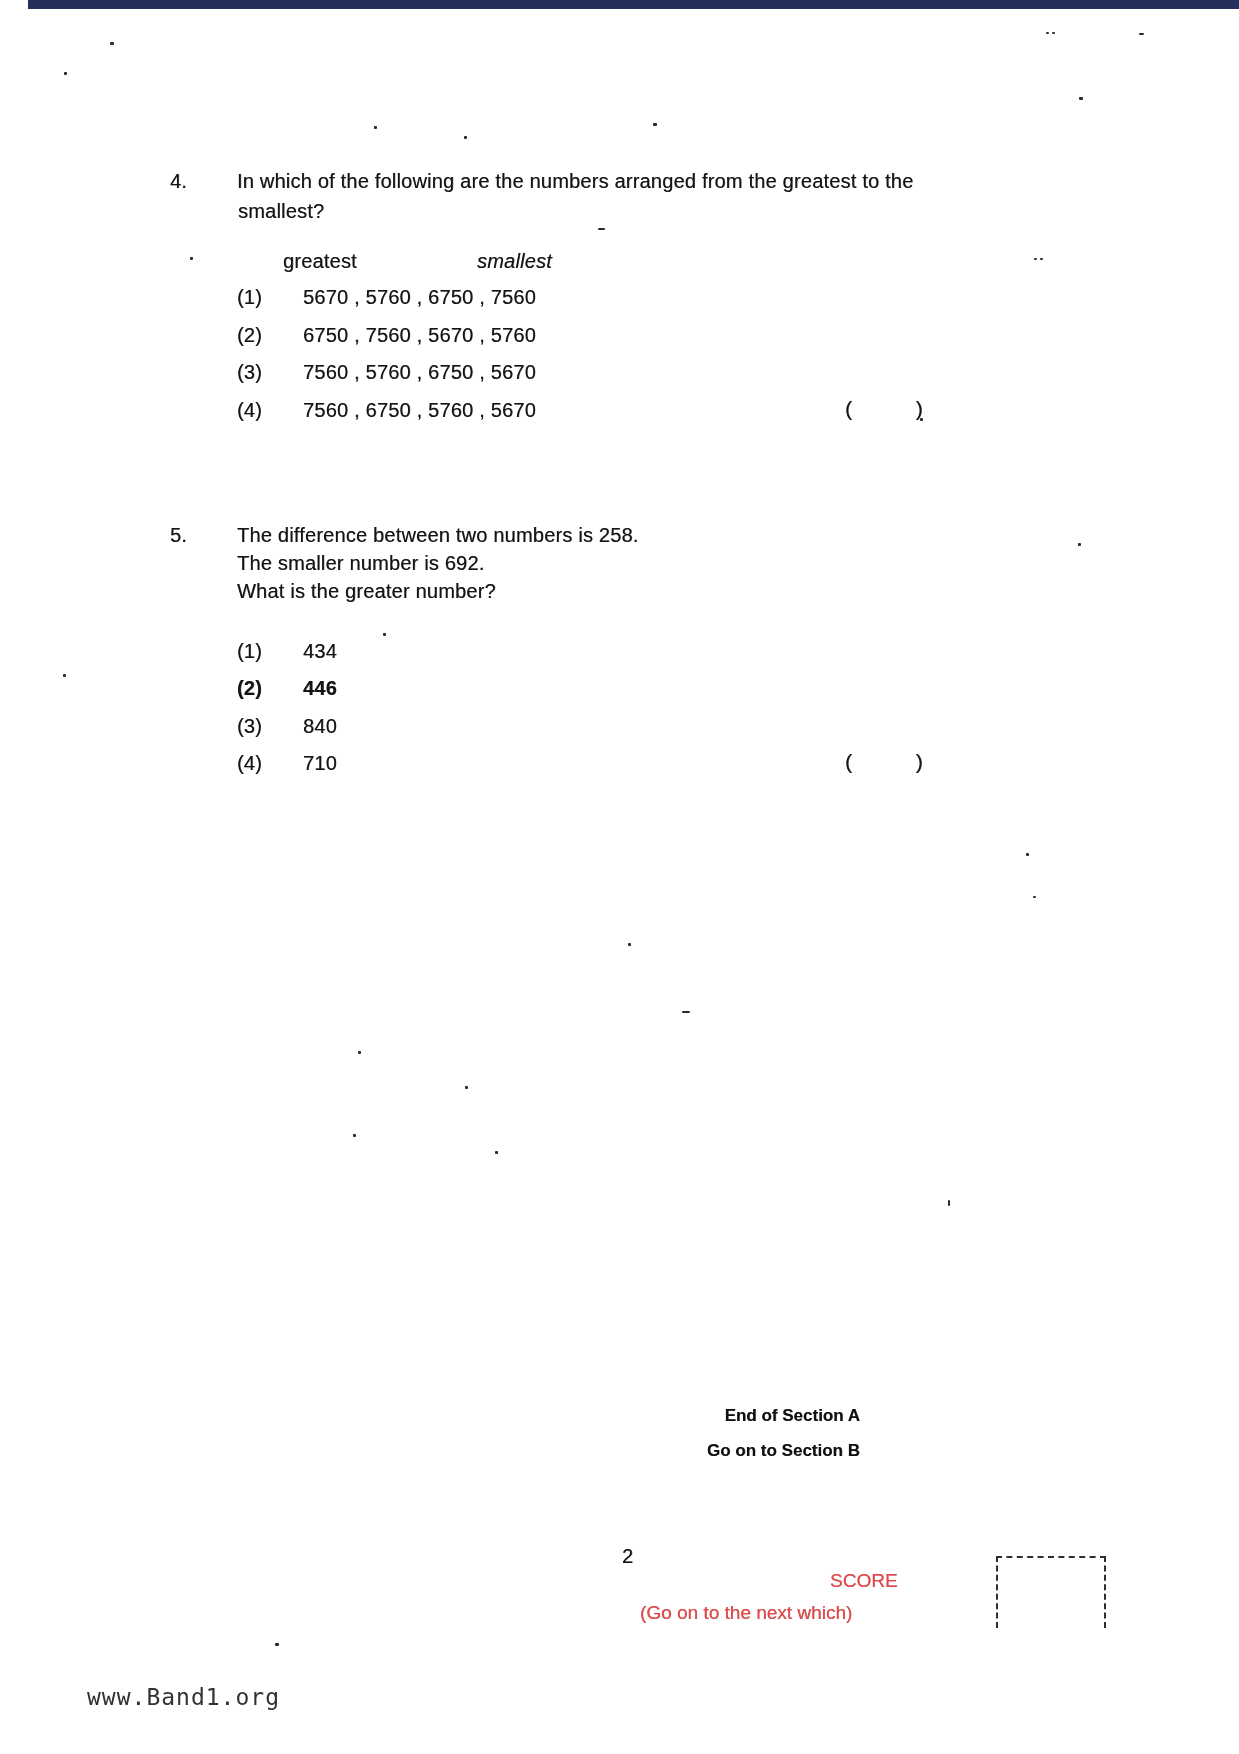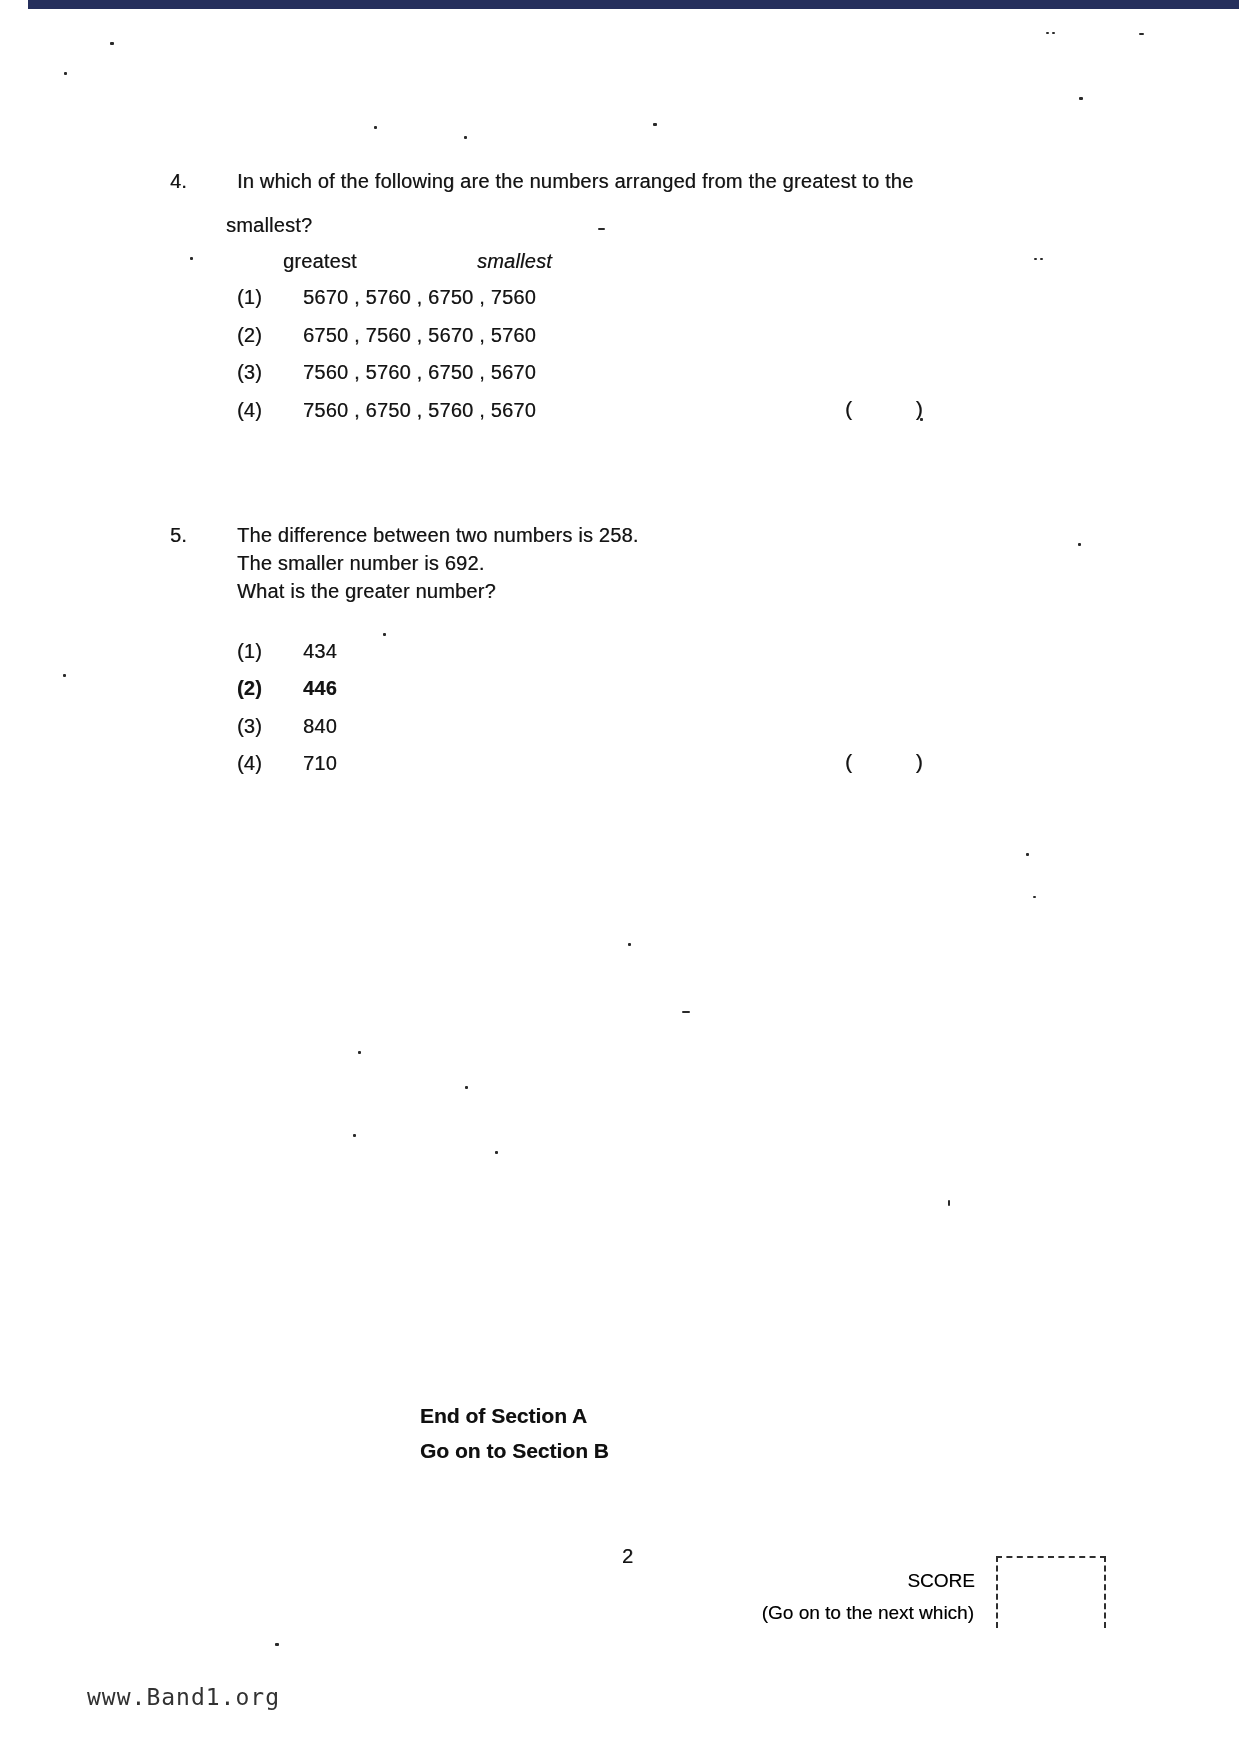--- a/index.html
+++ b/index.html
@@ -32,31 +32,31 @@
     border-radius: 1px;
   }
   .opt-label { display: inline-block; width: 66px; }
   .answer-marks {
     display: flex;
     justify-content: space-between;
     width: 78px;
     font-size: 21px;
   }
   .section-end {
-    text-align: left;
+    text-align: right;
     font-weight: bold;
-    font-size: 21px;
+    font-size: 17px;
     line-height: 35px;
     color: #101010;
     text-shadow: 0.3px 0.2px 0 rgba(0,0,0,0.5);
   }
   .score-label, .next-note {
-    text-align: right;
+    text-align: left;
     font-size: 19px;
-    color: #000000;
+    color: #ef4444;
     text-shadow: 0.3px 0.2px 0 rgba(0,0,0,0.45);
     white-space: nowrap;
   }
   .score-box {
     position: absolute;
     left: 996px; top: 1556px;
     width: 106px; height: 70px;
     border-top: 2px dashed #2e2e2e;
     border-left: 2px dashed #2e2e2e;
     border-right: 2px dashed #2e2e2e;
@@ -74,21 +74,21 @@
 </style>
 </head>
 <body>
 
 <div class="page">
 
   <div class="scan-bar"></div>
 
   <div class="abs ink" style="left:170px; top:170px;">4.</div>
   <div class="abs ink" style="left:237px; top:170px;">In which of the following are the numbers arranged from the greatest to the</div>
-  <div class="abs ink" style="left:226px; top:200px;margin-top:14px;">smallest?</div>
+  <div class="abs ink" style="left:238px; top:200px;">smallest?</div>
 
   <div class="abs ink" style="left:283px; top:250px;">greatest</div>
   <div class="abs ink" style="left:477px; top:250px;font-style:italic;">smallest</div>
 
   <div class="abs ink" style="left:237px; top:286px;">
     <span class="opt-label">(1)</span><span>5670 , 5760 , 6750 , 7560</span>
   </div>
   <div class="abs ink" style="left:237px; top:324px;">
     <span class="opt-label">(2)</span><span>6750 , 7560 , 5670 , 5760</span>
   </div>

